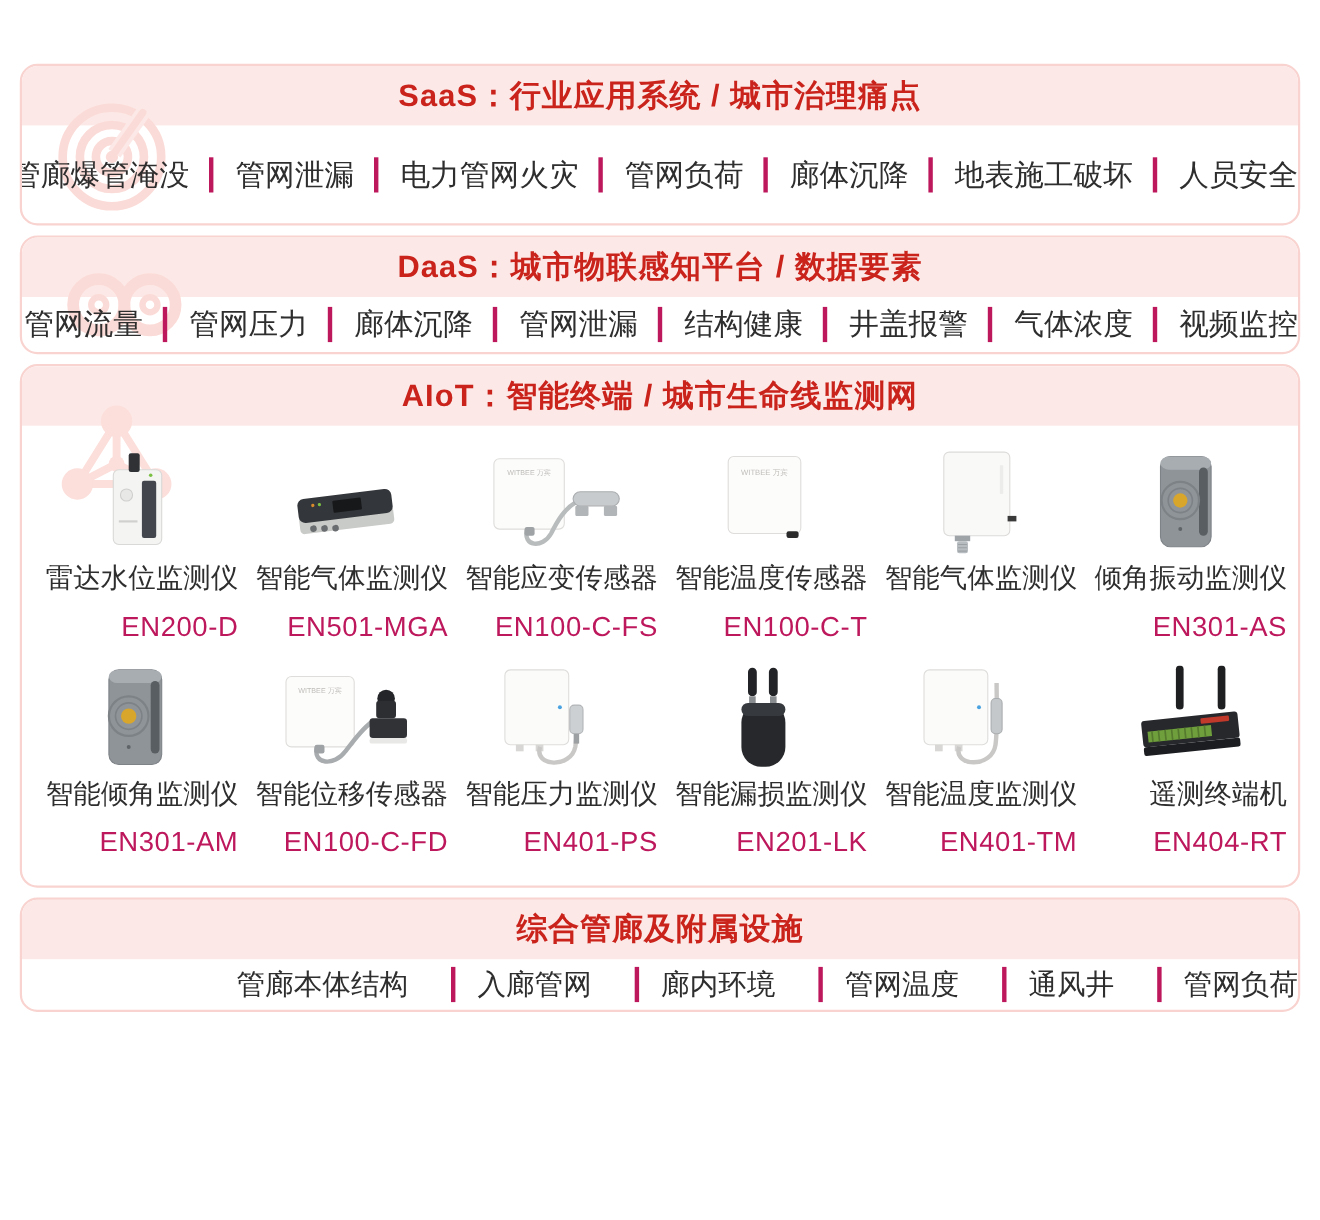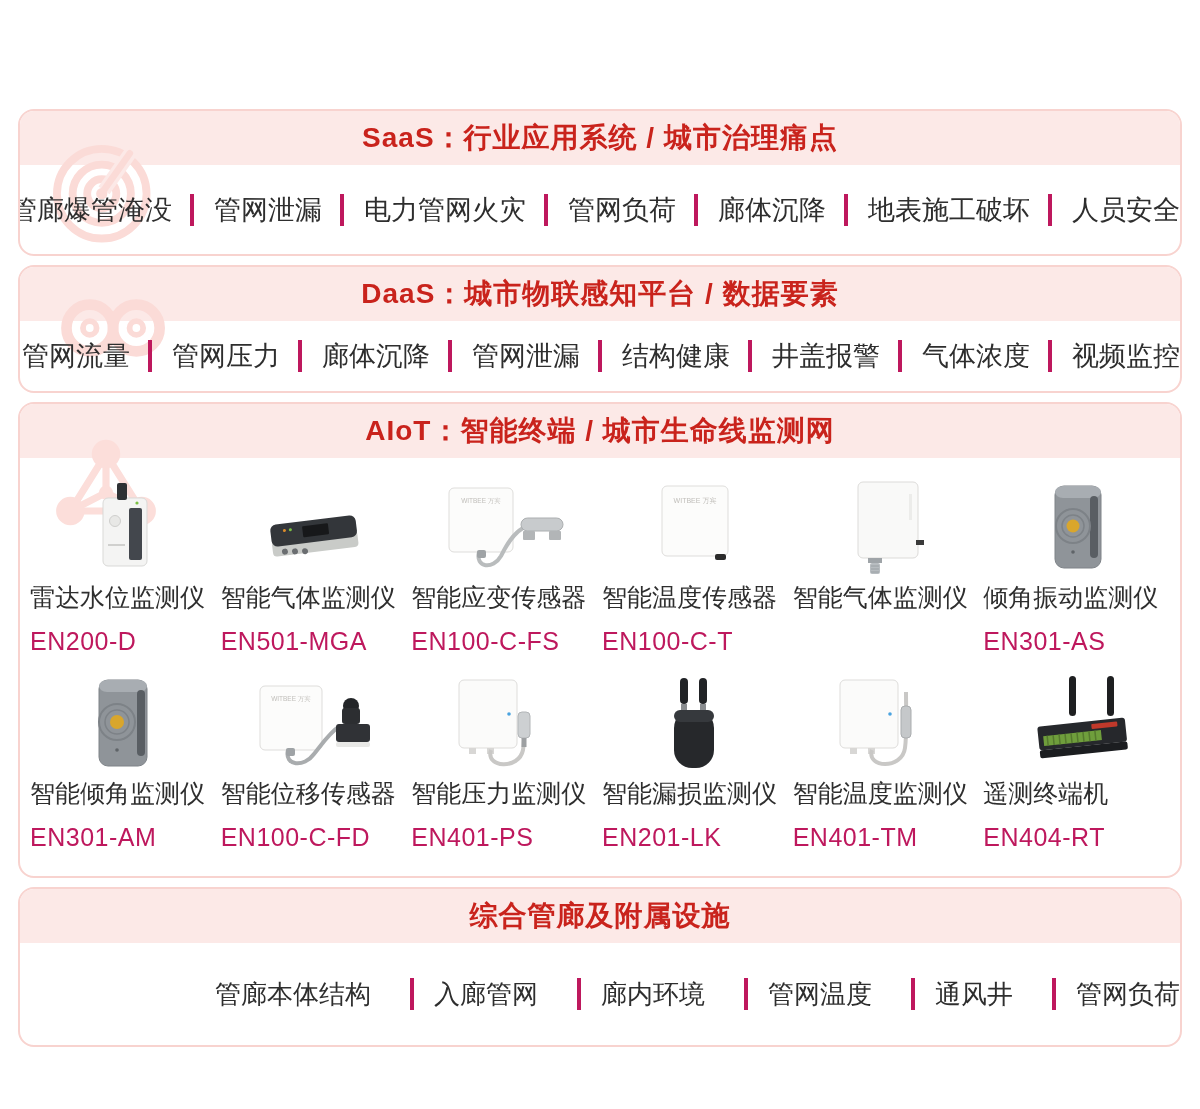--- a/index.html
+++ b/index.html
@@ -1,34 +1,34 @@
 <!DOCTYPE html>
 <html><head>
 <meta charset="utf-8">
 <style>
   html,body{margin:0;padding:0;background:#ffffff;}
   body{
     width:1200px;height:1109px;
     font-family:"Liberation Sans","DejaVu Sans",sans-serif;
     -webkit-font-smoothing:antialiased;
   }
-  .page{box-sizing:border-box;padding:109px 18px 0;}
+  .page{box-sizing:border-box;padding:58px 18px 0;}
   .card{
     position:relative;
     border:2px solid #f8d3cf;
     border-radius:16px;
     background:#ffffff;
     overflow:hidden;
     margin-bottom:9px;
     display:flex;flex-direction:column;
     box-sizing:border-box;
   }
   .card-saas{height:147px;}
-  .card-daas{height:128px;}
-  .card-gallery{height:160px;}
+  .card-daas{height:108px;}
+  .card-gallery{height:104px;}
   .band{
     flex:0 0 54px;
     background:#fce9e7;
     display:flex;align-items:center;justify-content:center;
     position:relative;z-index:0;
   }
   .title{
     margin:0;font-size:28px;font-weight:bold;color:#c9231c;
     letter-spacing:1px;white-space:nowrap;
   }
@@ -44,21 +44,21 @@
     position:absolute;pointer-events:none;z-index:0;
   }
   .wm-saas{left:28px;top:20px;}
   .wm-daas{left:36px;top:28px;}
   .wm-aiot{left:30px;top:26px;}
   
   .products{
     position:relative;z-index:1;
     display:grid;grid-template-columns:repeat(6,1fr);
     padding:22px 10px 24px;row-gap:20px;column-gap:4px;
-    text-align:left;
+    text-align:right;
   }
   .device{height:96px;display:flex;align-items:flex-end;justify-content:center;margin-bottom:6px;}
   .pname{font-size:25px;color:#2e2e2e;line-height:30px;}
   .pmodel{font-size:25px;color:#be185d;line-height:30px;margin-top:14px;letter-spacing:.5px;}
 </style>
 </head>
 <body>
 
 <div class="page">
 

